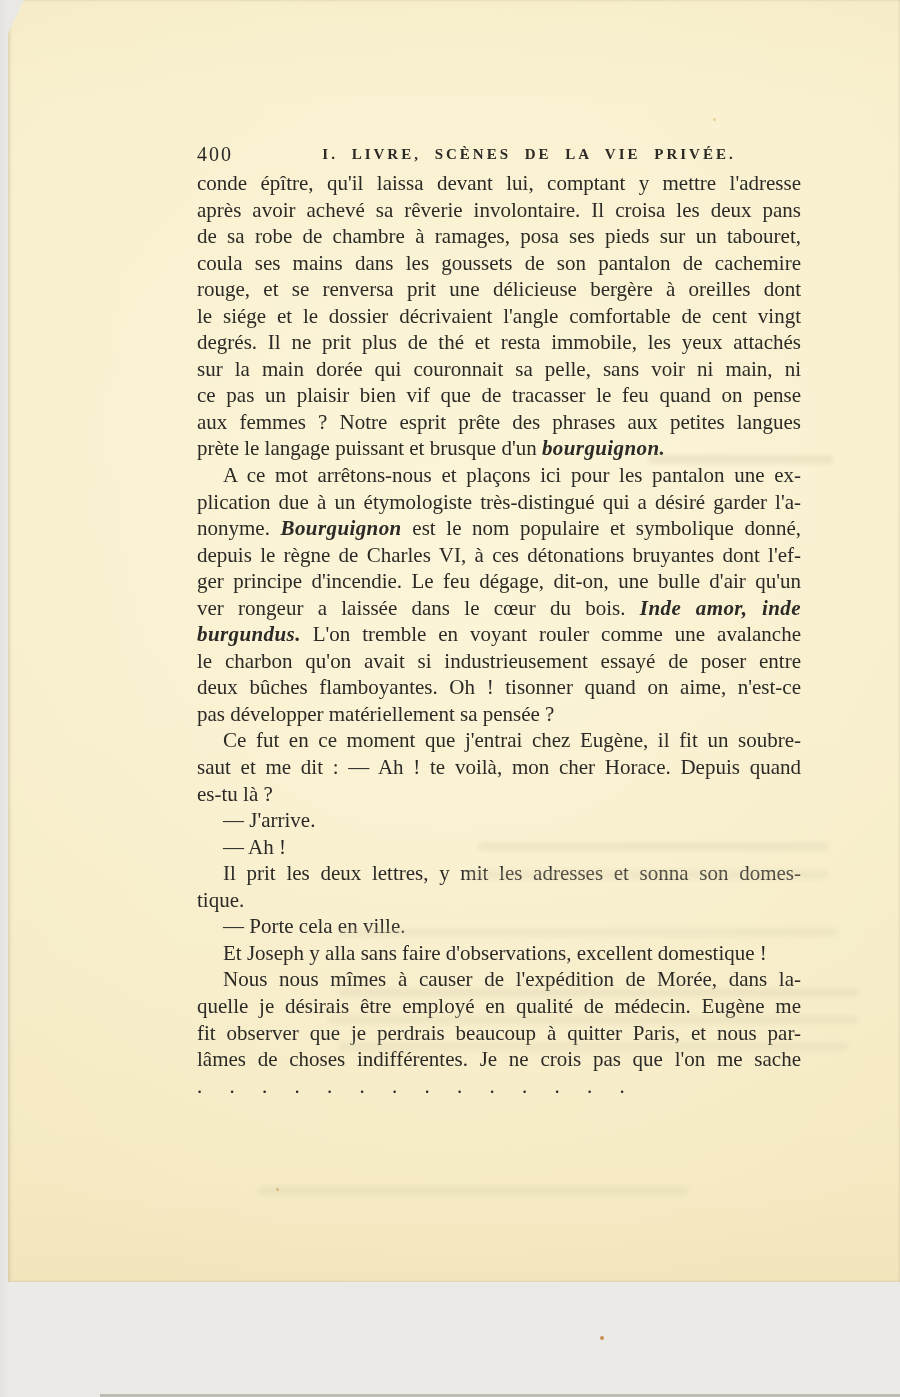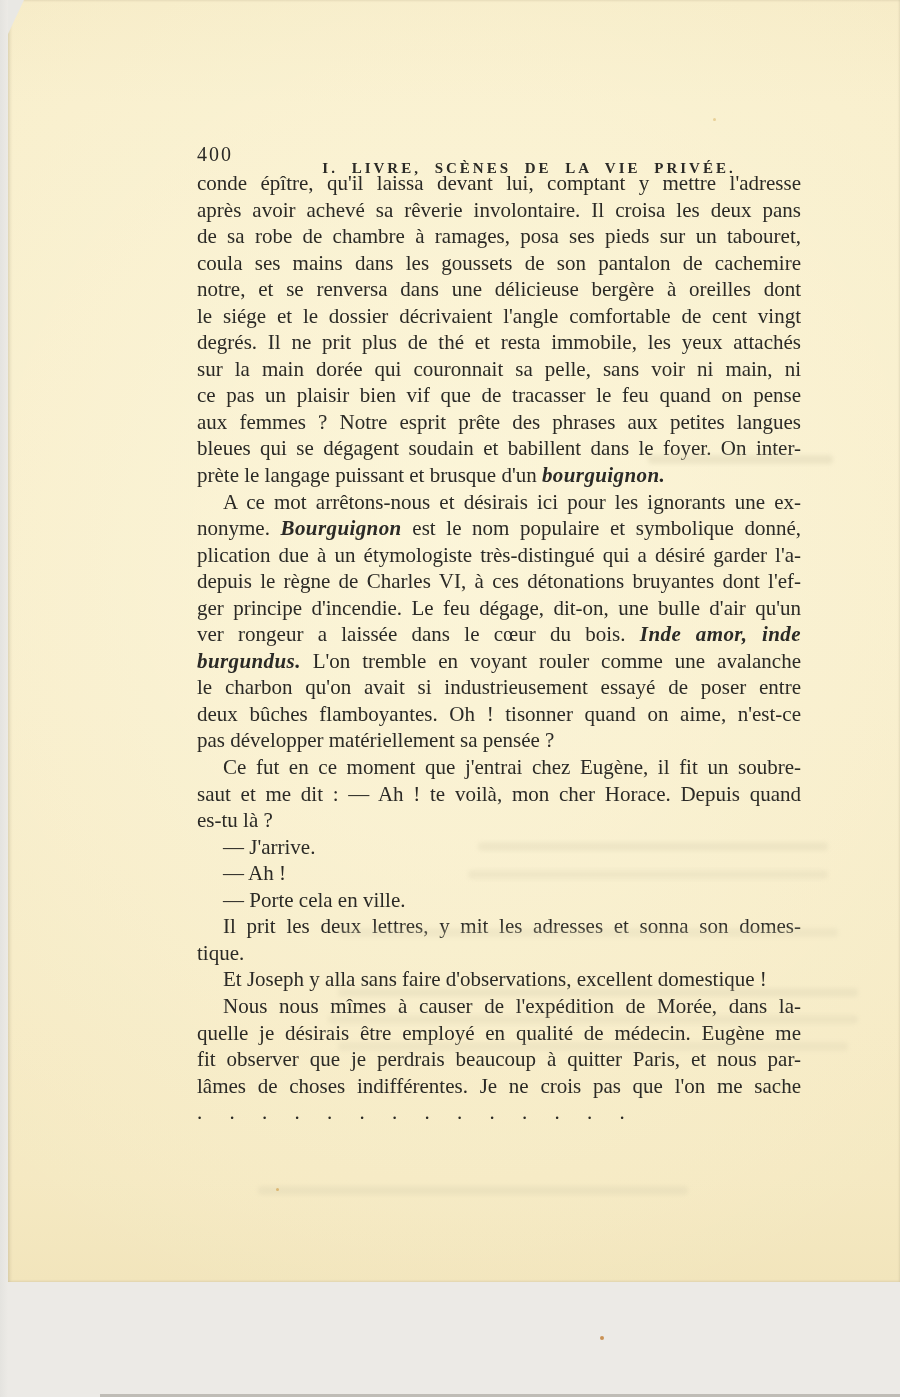--- a/index.html
+++ b/index.html
@@ -62,21 +62,21 @@
     color: #2b2a26;
   }
   .page-number {
     position: absolute;
     left: 0; top: 0;
     font-size: 20px;
     letter-spacing: 2px;
   }
   .running-title {
     position: absolute;
-    left: 60px; top: 17px;
+    left: 60px; top: 3px;
     width: 544px;
     text-align: center;
     font-size: 15px;
     font-weight: bold;
     letter-spacing: 3px;
     word-spacing: 7px;
   }
 
   .body-text {
     position: absolute;
@@ -107,58 +107,57 @@
     <span class="page-number">400</span>
     <span class="running-title">I. LIVRE, SCÈNES DE LA VIE PRIVÉE.</span>
   </div>
 
   <div class="body-text">
       <div class="para">
         <div class="line first"><span>conde épître, qu'il laissa devant lui, comptant y mettre l'adresse</span></div>
         <div class="line"><span>après avoir achevé sa rêverie involontaire. Il croisa les deux pans</span></div>
         <div class="line"><span>de sa robe de chambre à ramages, posa ses pieds sur un tabouret,</span></div>
         <div class="line"><span>coula ses mains dans les goussets de son pantalon de cachemire</span></div>
-        <div class="line"><span>notre, et se renversa dans une délicieuse bergère à oreilles dont</span></div>
+        <div class="line"><span>rouge, et se renversa prit une délicieuse bergère à oreilles dont</span></div>
         <div class="line"><span>le siége et le dossier décrivaient l'angle comfortable de cent vingt</span></div>
         <div class="line"><span>degrés. Il ne prit plus de thé et resta immobile, les yeux attachés</span></div>
         <div class="line"><span>sur la main dorée qui couronnait sa pelle, sans voir ni main, ni</span></div>
         <div class="line"><span>ce pas un plaisir bien vif que de tracasser le feu quand on pense</span></div>
         <div class="line"><span>aux femmes ? Notre esprit prête des phrases aux petites langues</span></div>
-        <div class="line"><span>bleues qui se dégagent soudain et babillent dans le foyer. On inter-</span></div>
         <div class="line last"><span>prète le langage puissant et brusque d'un </span><span class="it">bourguignon.</span></div>
       </div>
       <div class="para indent">
-        <div class="line first"><span>A ce mot arrêtons-nous et désirais ici pour les ignorants une ex-</span></div>
+        <div class="line first"><span>A ce mot arrêtons-nous et plaçons ici pour les pantalon une ex-</span></div>
+        <div class="line"><span>plication due à un étymologiste très-distingué qui a désiré garder l'a-</span></div>
         <div class="line"><span>nonyme. </span><span class="it">Bourguignon</span><span> est le nom populaire et symbolique donné,</span></div>
-        <div class="line"><span>plication due à un étymologiste très-distingué qui a désiré garder l'a-</span></div>
         <div class="line"><span>depuis le règne de Charles VI, à ces détonations bruyantes dont l'ef-</span></div>
         <div class="line"><span>ger principe d'incendie. Le feu dégage, dit-on, une bulle d'air qu'un</span></div>
         <div class="line"><span>ver rongeur a laissée dans le cœur du bois. </span><span class="it">Inde amor, inde</span></div>
         <div class="line"><span class="it">burgundus.</span><span> L'on tremble en voyant rouler comme une avalanche</span></div>
         <div class="line"><span>le charbon qu'on avait si industrieusement essayé de poser entre</span></div>
         <div class="line"><span>deux bûches flamboyantes. Oh ! tisonner quand on aime, n'est-ce</span></div>
         <div class="line last"><span>pas développer matériellement sa pensée ?</span></div>
       </div>
       <div class="para indent">
         <div class="line first"><span>Ce fut en ce moment que j'entrai chez Eugène, il fit un soubre-</span></div>
         <div class="line"><span>saut et me dit : — Ah ! te voilà, mon cher Horace. Depuis quand</span></div>
         <div class="line last"><span>es-tu là ?</span></div>
       </div>
       <div class="para indent">
         <div class="line first last"><span>— J'arrive.</span></div>
       </div>
       <div class="para indent">
         <div class="line first last"><span>— Ah !</span></div>
       </div>
       <div class="para indent">
-        <div class="line first last"><span>— Porte cela en ville.</span></div>
+        <div class="line first"><span>Il prit les deux lettres, y mit les adresses et sonna son domes-</span></div>
+        <div class="line last"><span>tique.</span></div>
       </div>
       <div class="para indent">
-        <div class="line first"><span>Il prit les deux lettres, y mit les adresses et sonna son domes-</span></div>
-        <div class="line last"><span>tique.</span></div>
+        <div class="line first last"><span>— Porte cela en ville.</span></div>
       </div>
       <div class="para indent">
         <div class="line first last"><span>Et Joseph y alla sans faire d'observations, excellent domestique !</span></div>
       </div>
       <div class="para indent">
         <div class="line first"><span>Nous nous mîmes à causer de l'expédition de Morée, dans la-</span></div>
         <div class="line"><span>quelle je désirais être employé en qualité de médecin. Eugène me</span></div>
         <div class="line"><span>fit observer que je perdrais beaucoup à quitter Paris, et nous par-</span></div>
         <div class="line"><span>lâmes de choses indifférentes. Je ne crois pas que l'on me sache</span></div>
       </div>

